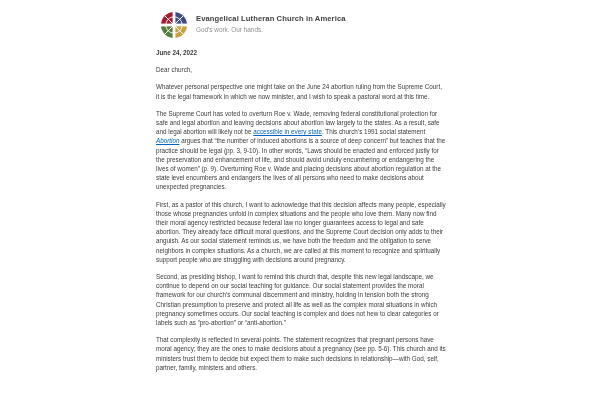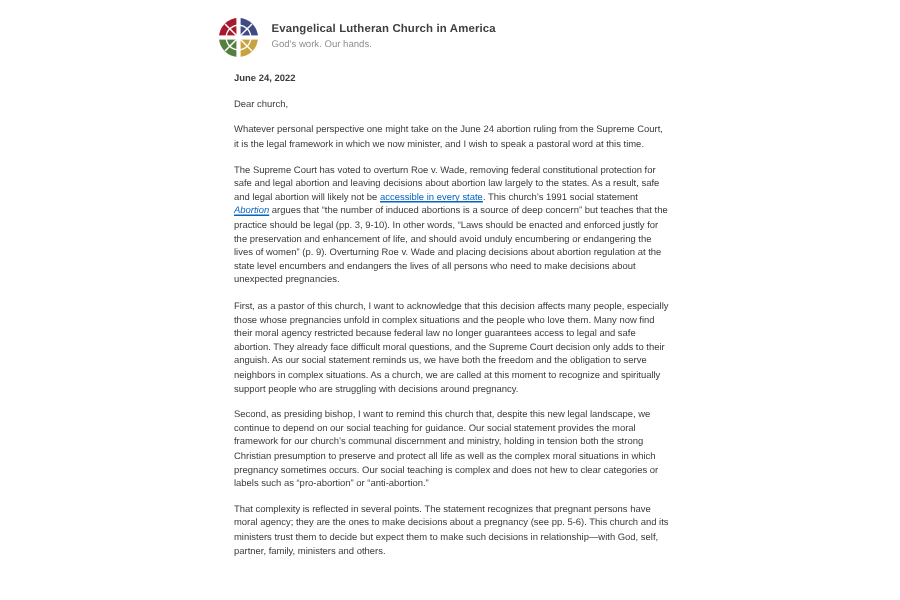--- a/index.html
+++ b/index.html
@@ -9,21 +9,21 @@
     overflow: hidden;
   }
   .page {
     position: relative;
     width: 600px; height: 400px;
     background: #ffffff;
     font-family: "Liberation Sans", sans-serif;
   }
   .header {
     position: absolute;
-    left: 144px; top: 10px;
+    left: 159px; top: 10px;
     display: flex;
     align-items: flex-start;
     gap: 7px;
   }
   .logo-wrap {
     width: 30px; height: 30px;
     flex: 0 0 auto;
   }
   .header-text { padding-top: 4px; }
   .org-name {

